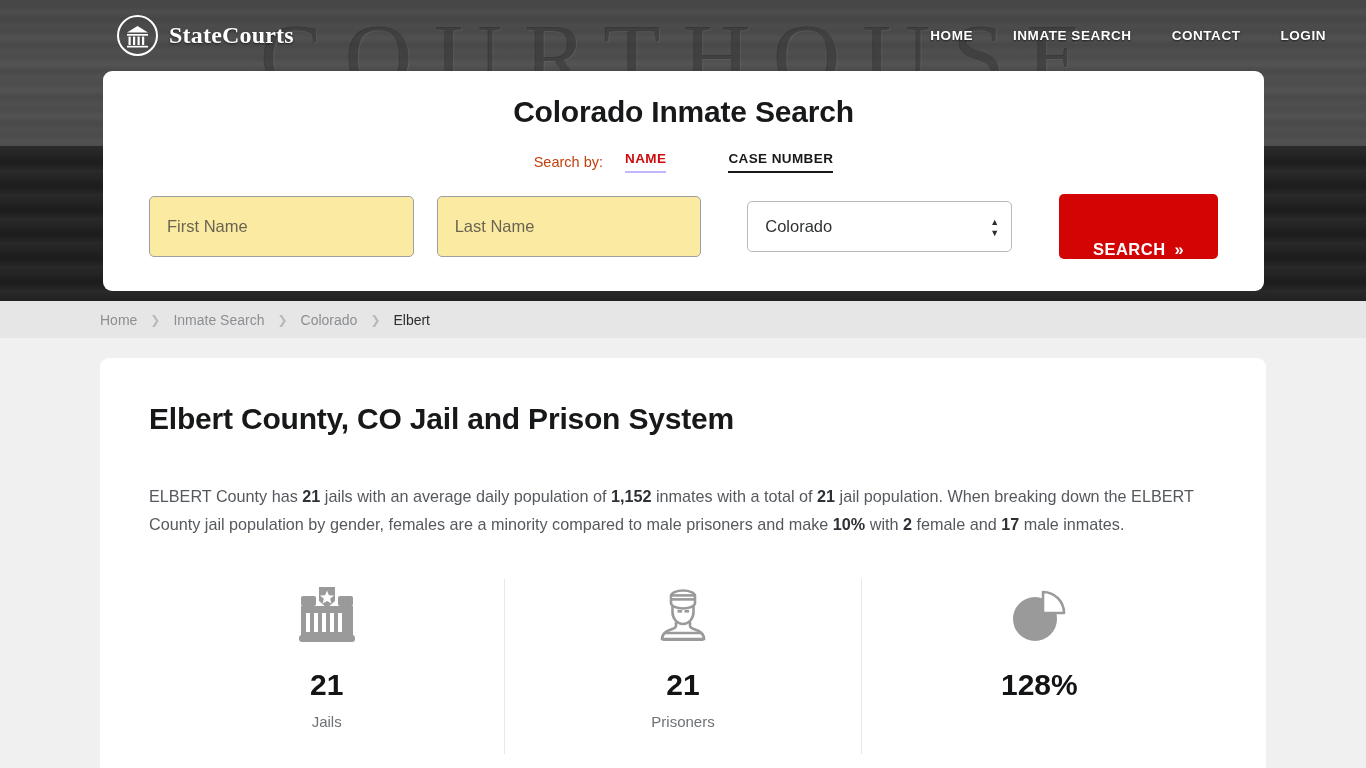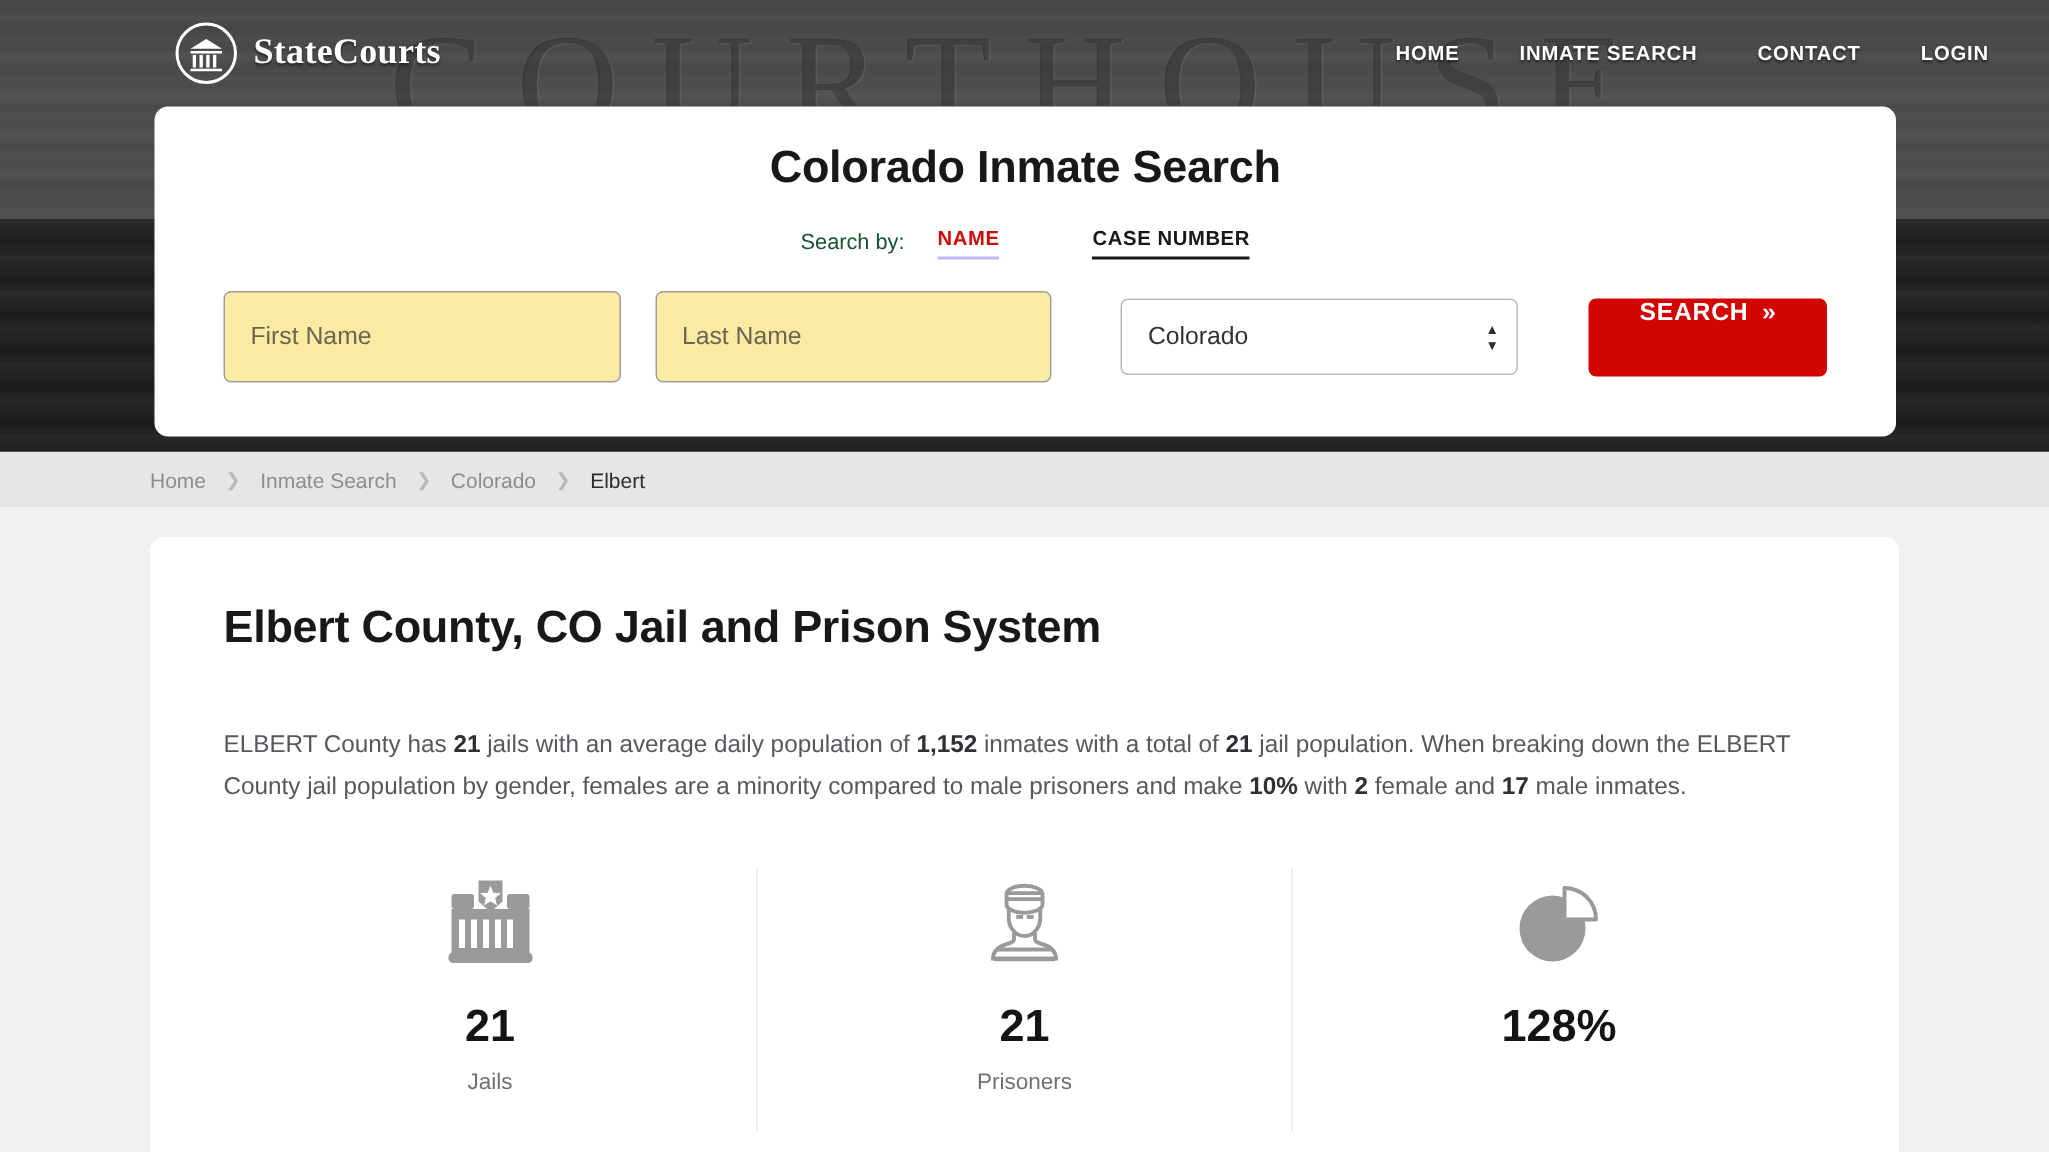--- a/index.html
+++ b/index.html
@@ -112,21 +112,21 @@
     color: #17181a;
     letter-spacing: -.2px;
   }
   .search-by-row {
     margin-top: 22px;
     display: flex;
     align-items: center;
     justify-content: center;
     gap: 22px;
   }
-  .search-by-label { font-size: 14.5px; color: #14532d; }
+  .search-by-label { font-size: 14.5px; color: #c2410c; }
   .tab {
     font-size: 13.5px;
     font-weight: bold;
     letter-spacing: .4px;
     padding-bottom: 5px;
     cursor: pointer;
   }
   .tab.active { color: #cf0a0a; border-bottom: 2px solid #c4b5fd; }
   .tab.inactive { color: #16181a; border-bottom: 2px solid #16181a; margin-left: 40px; }
 
@@ -170,31 +170,31 @@
     position: absolute;
     right: 13px; top: 50%;
     transform: translateY(-50%);
     display: flex; flex-direction: column;
     gap: 3px;
     line-height: 0;
   }
   .stepper span { font-size: 9px; color: #2b2d2f; line-height: 8px; }
   .search-btn {
     margin-left: 24px;
-    width: 166px; height: 52px;
+    width: 166px; height: 65px;
     background: #d30404;
     color: #fff;
     border: none;
     border-radius: 5px;
     font-size: 16.5px;
     font-weight: bold;
     letter-spacing: .5px;
     font-family: "Liberation Sans", sans-serif;
     cursor: pointer;
-    display: flex; align-items: flex-start; justify-content: center;
+    display: flex; align-items: flex-end; justify-content: center;
     gap: 9px;
   }
 
   
   .crumbbar {
     height: 37px;
     background: #e6e6e6;
     display: flex;
     align-items: center;
     padding-left: 100px;

